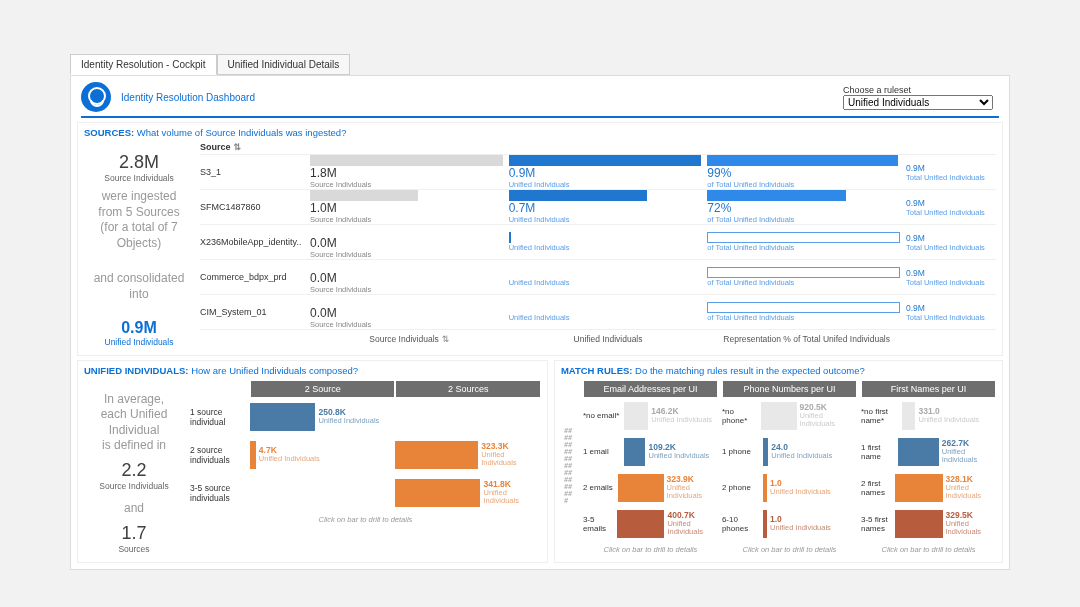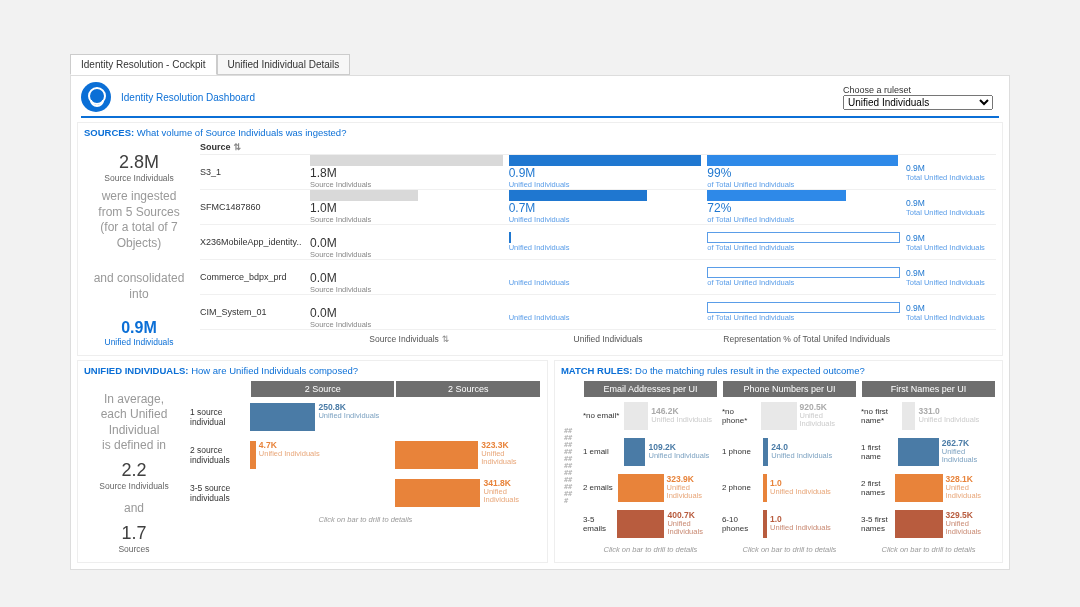--- a/index.html
+++ b/index.html
@@ -49,21 +49,21 @@
   .totcell .sub { font-size:7.5px; color:#5a9de8; }
   .src-foot { display:flex; font-size:8.5px; color:#555; margin-top:4px; }
   .src-foot > div { flex:1; text-align:center; }
   .row2 { display:flex; gap:6px; margin: 0 6px 6px 6px; }
   .panel2 { border:1px solid #eee; padding:4px 6px; flex:1; }
   .tabset { display:flex; }
   .tabset .th { flex:1; text-align:center; background:#6e6e6e; color:#fff; font-size:9px; padding:3px 0; border:1px solid #fff; }
   .ui-row { display:flex; align-items:center; min-height:38px; }
   .ui-row .lab { width:60px; font-size:8.5px; color:#333; }
   .ui-row .cells { flex:1; display:flex; }
-  .ui-row .cell { flex:1; display:flex; gap:3px; }
+  .ui-row .cell { flex:1; display:flex; align-items:center; gap:3px; }
   .sq { height:28px; }
   .sq.steel { background:#4a7ba6; }
   .sq.orange { background:#e8833a; }
   .sq.rust { background:#b85c3e; }
   .sq.grey2 { background:#e8e8e8; }
   .val { font-size:8.5px; line-height:1.1; }
   .val .n { font-weight:bold; }
   .val.orange .n { color:#e8833a; } .val.orange .s { color:#e8a77a; }
   .val.steel .n { color:#4a7ba6; } .val.steel .s { color:#7ea3c2; }
   .val.rust .n { color:#b85c3e; } .val.rust .s { color:#c98a73; }

